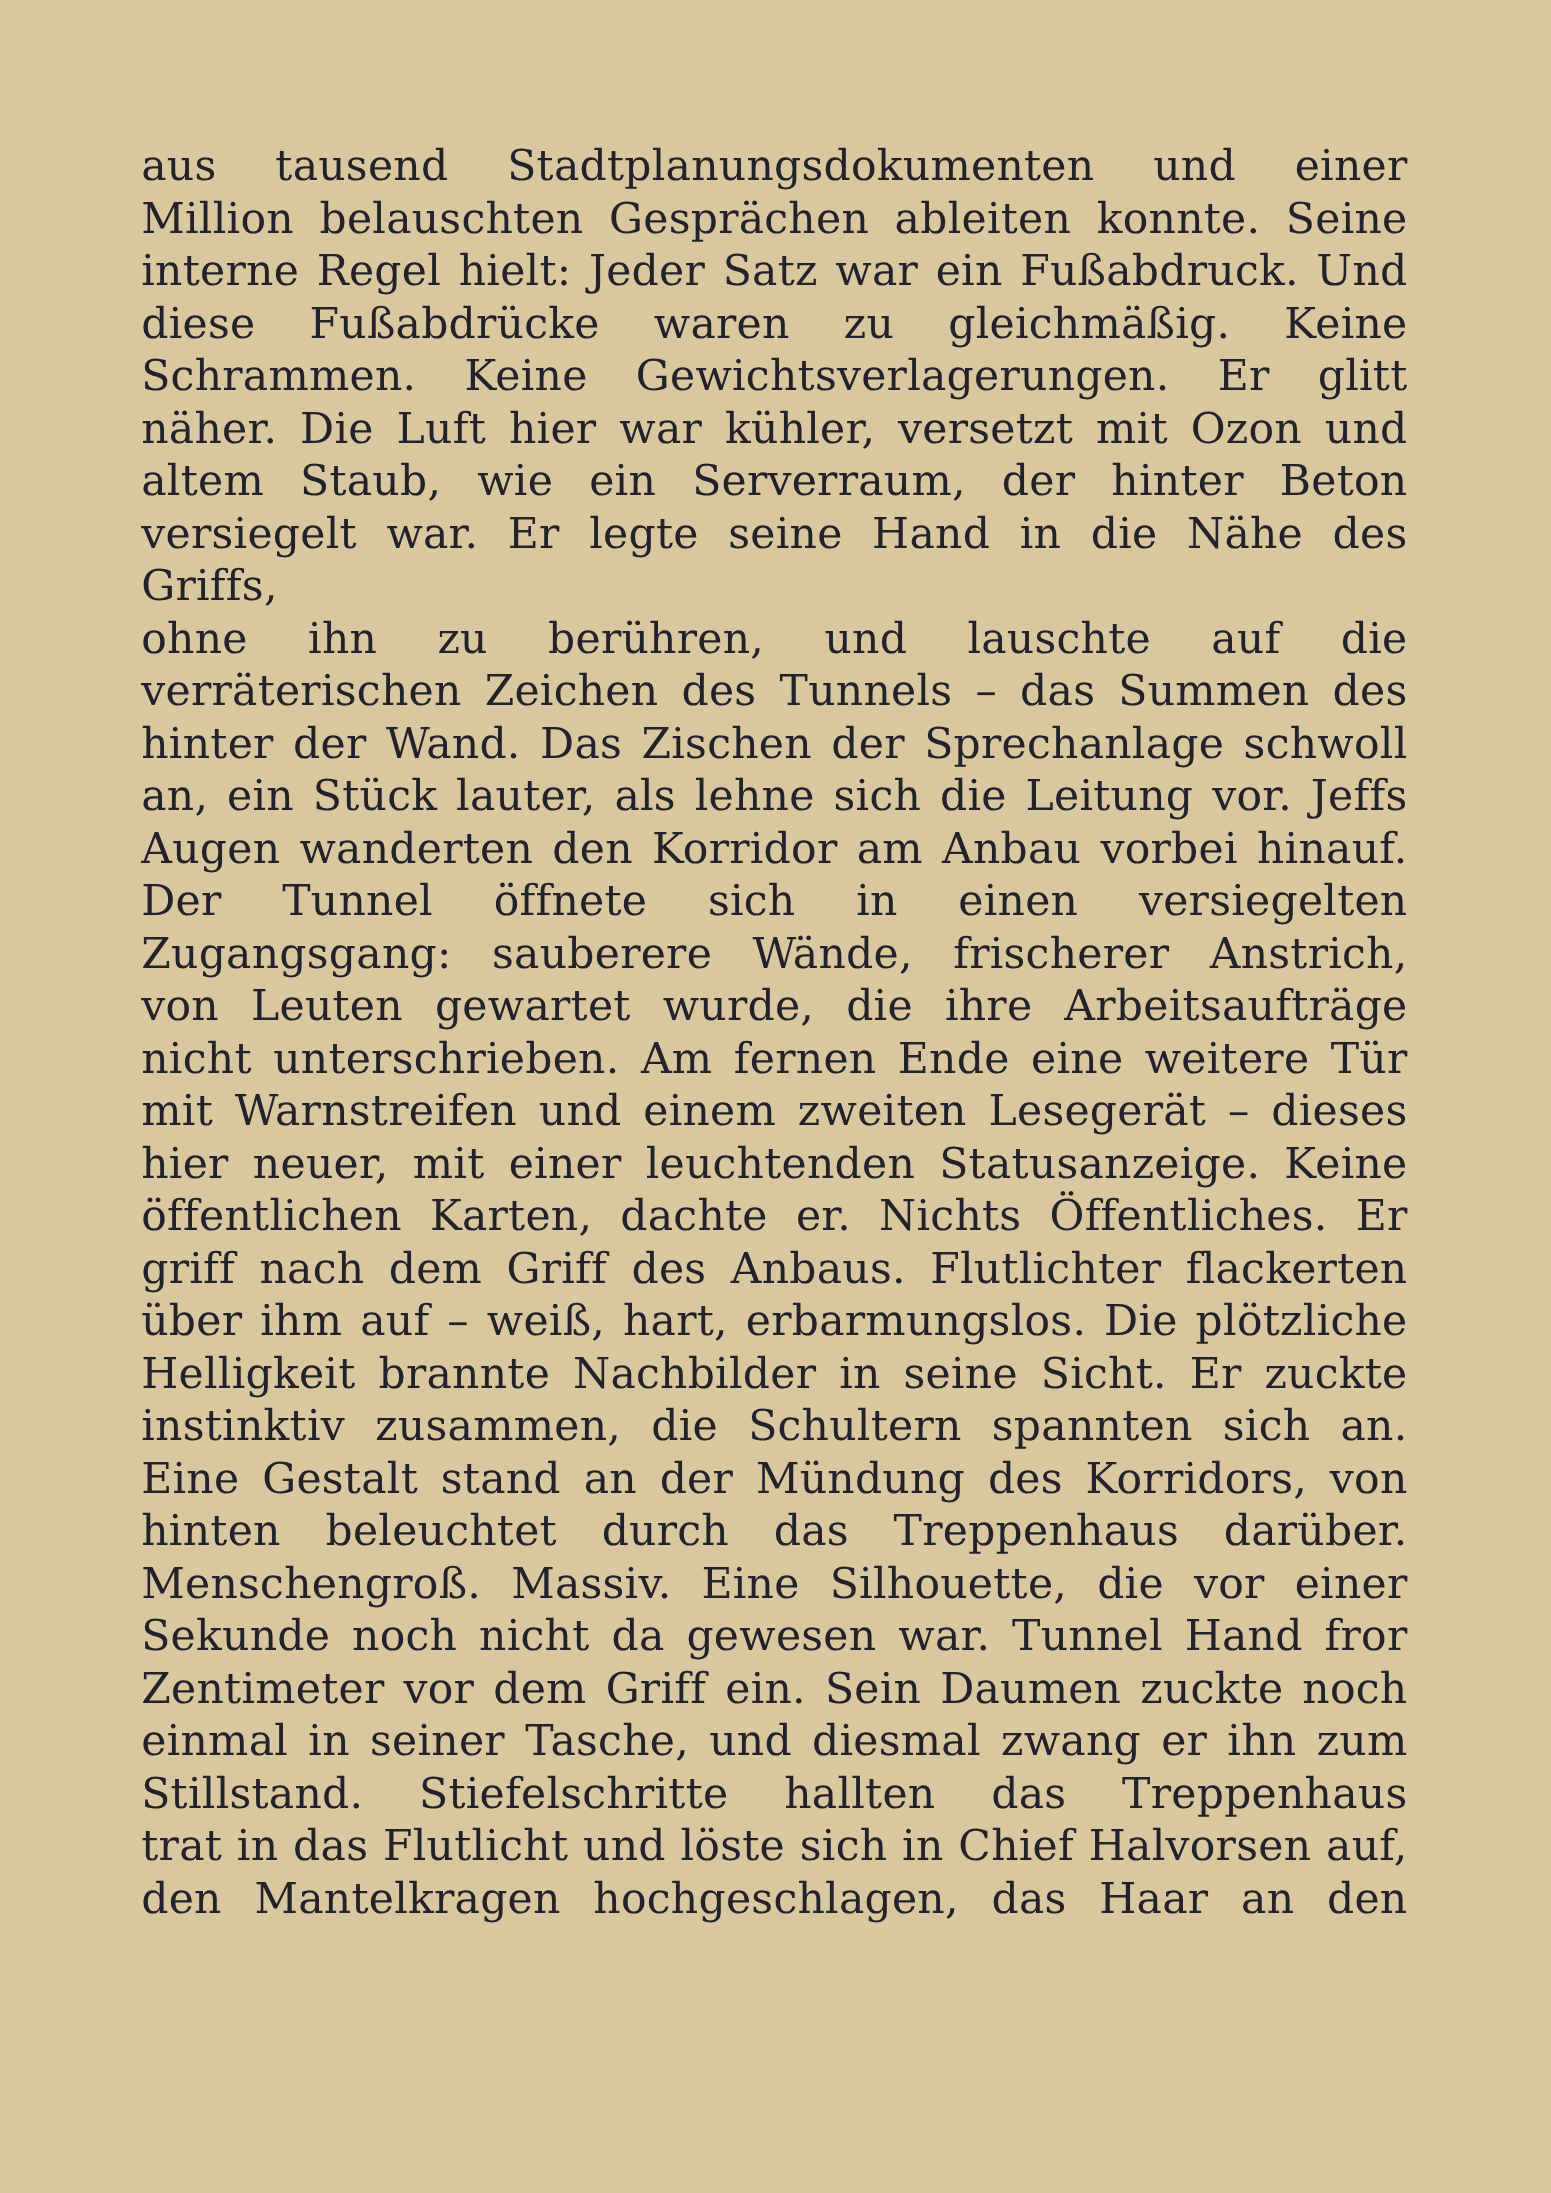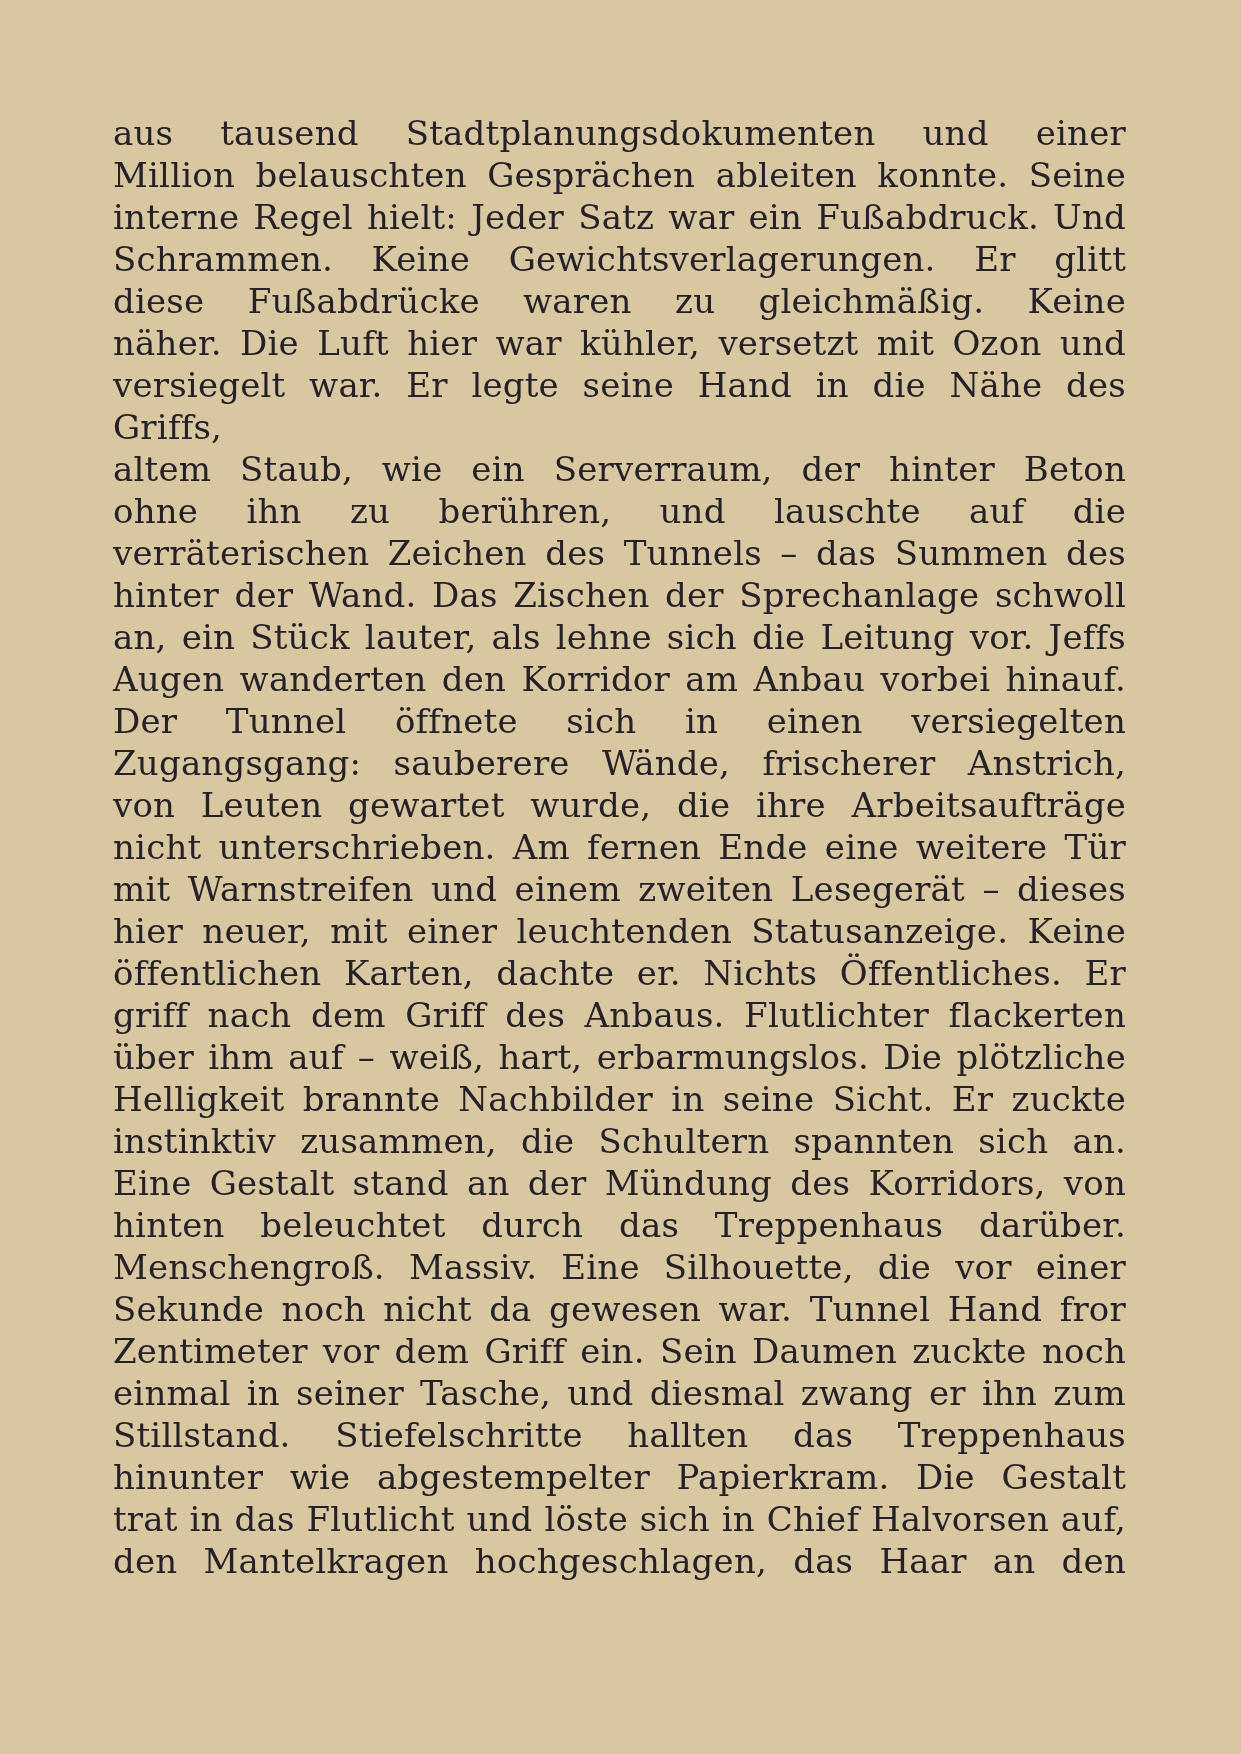--- a/index.html
+++ b/index.html
@@ -36,25 +36,25 @@
   }
 </style>
 </head>
 <body>
 
 <div class="page">
   <div class="text-block">
       <div class="line">aus tausend Stadtplanungsdokumenten und einer</div>
       <div class="line">Million belauschten Gesprächen ableiten konnte. Seine</div>
       <div class="line">interne Regel hielt: Jeder Satz war ein Fußabdruck. Und</div>
+      <div class="line">diese Fußabdrücke waren zu gleichmäßig. Keine</div>
       <div class="line">Schrammen. Keine Gewichtsverlagerungen. Er glitt</div>
-      <div class="line">diese Fußabdrücke waren zu gleichmäßig. Keine</div>
       <div class="line">näher. Die Luft hier war kühler, versetzt mit Ozon und</div>
+      <div class="line">altem Staub, wie ein Serverraum, der hinter Beton</div>
       <div class="line">versiegelt war. Er legte seine Hand in die Nähe des Griffs,</div>
-      <div class="line">altem Staub, wie ein Serverraum, der hinter Beton</div>
       <div class="line">ohne ihn zu berühren, und lauschte auf die</div>
       <div class="line">verräterischen Zeichen des Tunnels – das Summen des</div>
       <div class="line">hinter der Wand. Das Zischen der Sprechanlage schwoll</div>
       <div class="line">an, ein Stück lauter, als lehne sich die Leitung vor. Jeffs</div>
       <div class="line">Augen wanderten den Korridor am Anbau vorbei hinauf.</div>
       <div class="line">Der Tunnel öffnete sich in einen versiegelten</div>
       <div class="line">Zugangsgang: sauberere Wände, frischerer Anstrich,</div>
       <div class="line">von Leuten gewartet wurde, die ihre Arbeitsaufträge</div>
       <div class="line">nicht unterschrieben. Am fernen Ende eine weitere Tür</div>
       <div class="line">mit Warnstreifen und einem zweiten Lesegerät – dieses</div>
@@ -64,17 +64,16 @@
       <div class="line">über ihm auf – weiß, hart, erbarmungslos. Die plötzliche</div>
       <div class="line">Helligkeit brannte Nachbilder in seine Sicht. Er zuckte</div>
       <div class="line">instinktiv zusammen, die Schultern spannten sich an.</div>
       <div class="line">Eine Gestalt stand an der Mündung des Korridors, von</div>
       <div class="line">hinten beleuchtet durch das Treppenhaus darüber.</div>
       <div class="line">Menschengroß. Massiv. Eine Silhouette, die vor einer</div>
       <div class="line">Sekunde noch nicht da gewesen war. Tunnel Hand fror</div>
       <div class="line">Zentimeter vor dem Griff ein. Sein Daumen zuckte noch</div>
       <div class="line">einmal in seiner Tasche, und diesmal zwang er ihn zum</div>
       <div class="line">Stillstand. Stiefelschritte hallten das Treppenhaus</div>
-      <div class="line">hinunter wie abgestempelter Papierkram. Die Gestalt</div>
       <div class="line">trat in das Flutlicht und löste sich in Chief Halvorsen auf,</div>
       <div class="line">den Mantelkragen hochgeschlagen, das Haar an den</div>
     </div>
 </div>
 
 </body></html>

